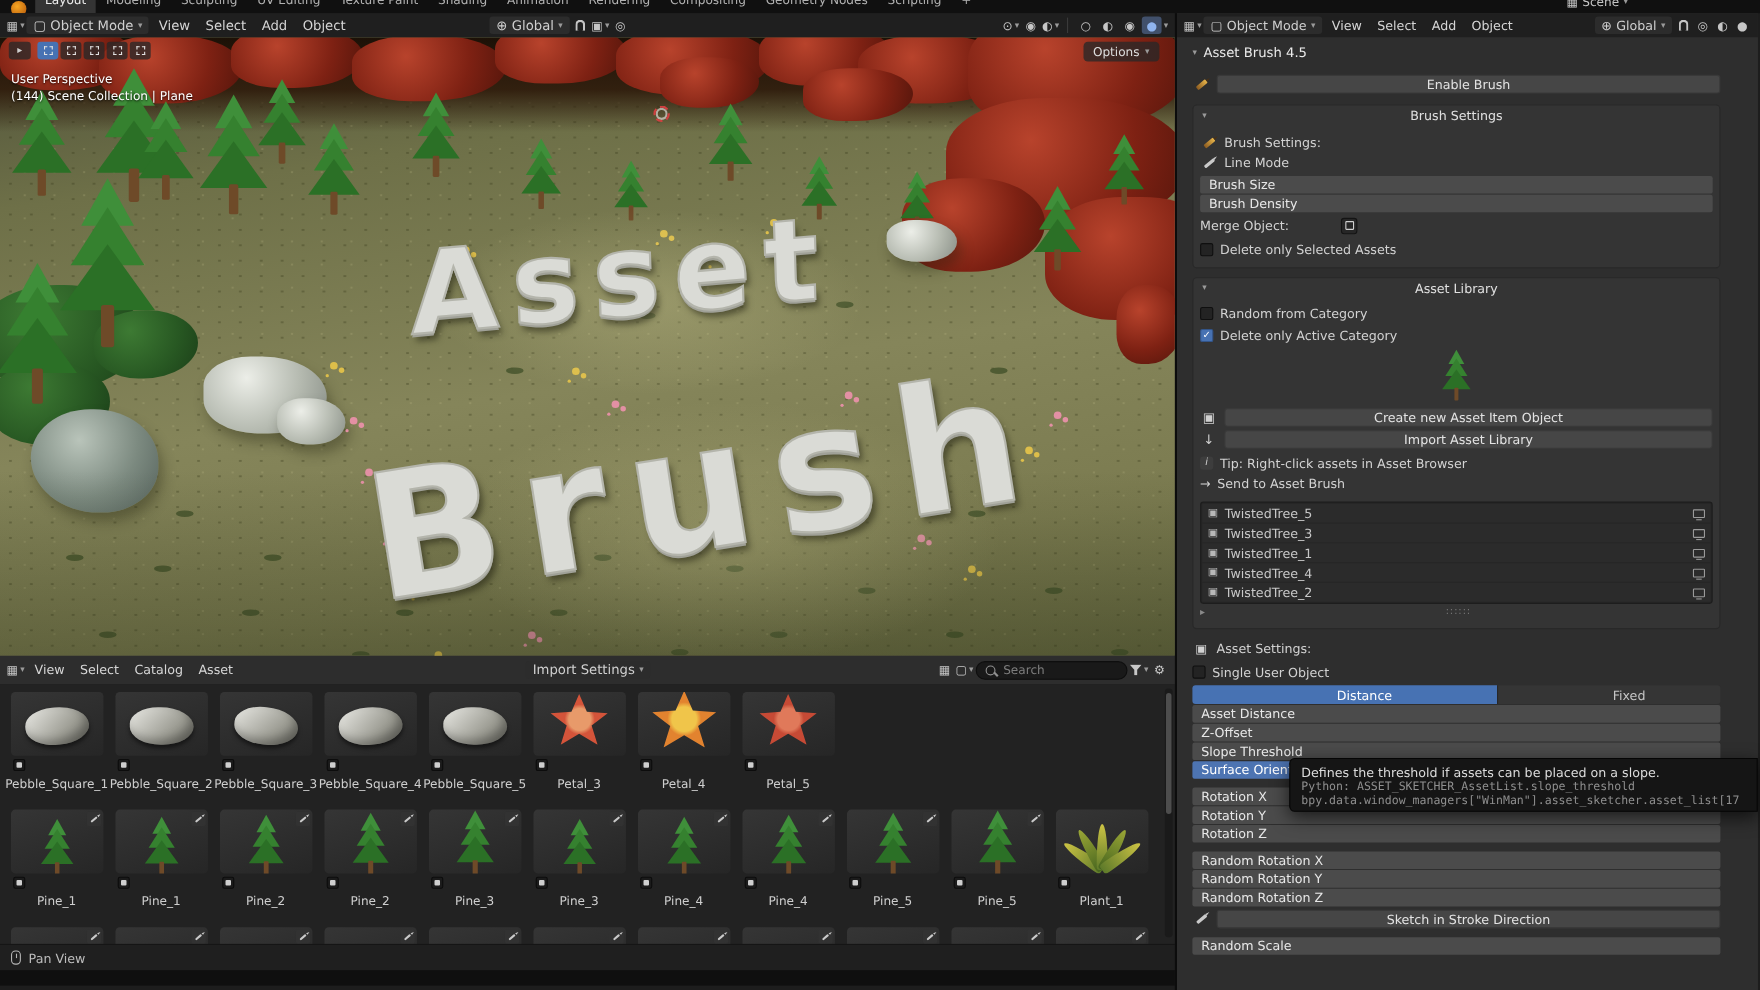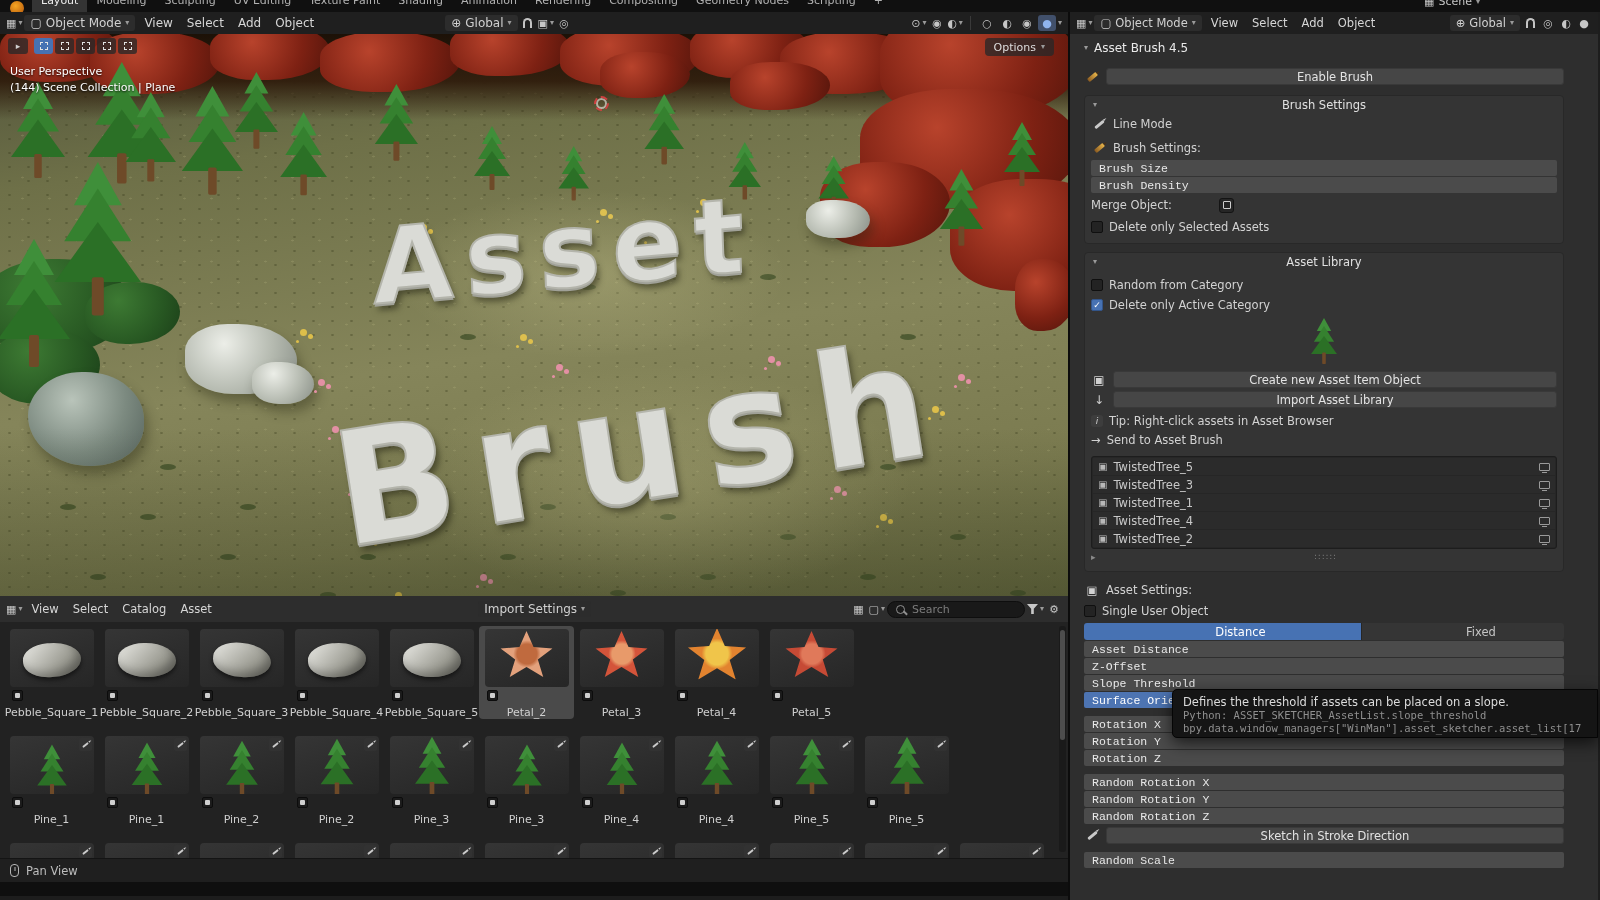--- a/index.html
+++ b/index.html
@@ -119,21 +119,21 @@
   
   #panel{position:relative;height:866px;background:#2e2e2e;padding:0 34px 0 14px;overflow:hidden;}
   .ptitle{display:flex;align-items:center;gap:6px;margin-top:6px;height:16px;color:#eaeaea;font-size:12px;}
   .icrow{display:flex;align-items:center;gap:6px;}
   .iccell{width:16px;display:flex;justify-content:center;flex:none;}
   .btn{flex:1;height:17px;background:#464646;border:1px solid #393939;border-radius:3px;display:flex;align-items:center;justify-content:center;color:#e3e3e3;font-size:11.5px;}
   .box{background:#343434;border:1px solid #282828;border-radius:4px;padding:0 6px 8px;}
   .box-h{height:18px;display:flex;align-items:center;justify-content:center;position:relative;color:#e0e0e0;font-size:11.5px;}
   .box-h .chev{position:absolute;left:2px;}
   .flatrow{display:flex;align-items:center;gap:6px;height:16px;font-size:11.5px;color:#d2d2d2;}
-  .slider{height:16px;background:#4b4b4b;border-radius:2px;display:flex;align-items:center;padding:0 8px;color:#e8e8e8;font-size:11.5px;font-family:Liberation Mono, monospace;}
+  .slider{height:16px;background:#4b4b4b;border-radius:2px;display:flex;align-items:center;padding:0 8px;color:#e8e8e8;font-size:11.5px;}
   .stack .slider + .slider, .stack > * + *{margin-top:1px;}
   .slider.blue{background:#4d74b2;color:#fff;}
   .chk{width:12px;height:12px;border-radius:2px;background:#232323;border:1px solid #0f0f0f;display:flex;align-items:center;justify-content:center;font-size:9px;color:#fff;flex:none;}
   .chk.on{background:#4772b3;border-color:#33558a;}
   .chk-btn{width:15px;height:15px;background:#262626;border:1px solid #141414;border-radius:3px;display:flex;align-items:center;justify-content:center;flex:none;}
   .chk-btn::after{content:"";width:6px;height:6px;border:1px solid #cfcfcf;border-radius:1px;}
   .preview{height:48px;display:flex;align-items:center;justify-content:center;}
   .preview .pine{position:relative;transform:scale(.72);transform-origin:center;}
   #tree-list{background:#262626;border:1px solid #1d1d1d;border-radius:3px;padding:1px;}
   .list-row{height:17px;display:flex;align-items:center;gap:6px;background:#2b2b2b;padding:0 5px;color:#c8c8c8;font-size:11.5px;}
@@ -512,27 +512,20 @@
               <div class="tile-check"></div>
               <div class="tile-label">Pebble_Square_4</div>
             </div>
             <div class="tile">
               <div class="thumb">
                 <div class="pebble" style="transform: rotate(0deg);"></div>
               </div>
               <div class="tile-check"></div>
               <div class="tile-label">Pebble_Square_5</div>
             </div>
-            <div class="tile selected">
-              <div class="thumb" style="align-items: center;">
-                <div class="flower" style="background: radial-gradient(circle at 50% 46%, rgb(192, 106, 62) 0px, rgb(192, 106, 62) 26%, rgb(227, 161, 124) 36%, rgb(227, 161, 124) 100%); align-self: center;"></div>
-              </div>
-              <div class="tile-check"></div>
-              <div class="tile-label">Petal_2</div>
-            </div>
             <div class="tile">
               <div class="thumb" style="align-items: center;">
                 <div class="flower" style="background: radial-gradient(circle at 50% 46%, rgb(232, 154, 106) 0px, rgb(232, 154, 106) 26%, rgb(212, 84, 58) 36%, rgb(212, 84, 58) 100%); align-self: center;"></div>
               </div>
               <div class="tile-check"></div>
               <div class="tile-label">Petal_3</div>
             </div>
             <div class="tile">
               <div class="thumb" style="align-items: center;">
                 <div class="flower" style="background: radial-gradient(circle at 50% 46%, rgb(240, 197, 74) 0px, rgb(240, 197, 74) 26%, rgb(226, 131, 47) 36%, rgb(226, 131, 47) 100%); align-self: center; transform: scale(1.12);"></div>
@@ -691,20 +684,33 @@
                   <div class="tri t2"></div>
                   <div class="tri t3"></div>
                   <div class="trunk"></div>
                 </div>
                 <div class="edit-badge">
                   <span class="pencil"></span>
                 </div>
               </div>
               <div class="tile-check"></div>
               <div class="tile-label">Pine_5</div>
+            </div>
+            <div class="tile">
+              <div class="thumb" style="align-items: center;">
+                <div class="plantwrap">
+                  <div class="leaf" style="transform: rotate(-55deg);"></div>
+                  <div class="leaf" style="transform: rotate(-30deg); background: linear-gradient(rgb(154, 166, 54), rgb(71, 101, 31));"></div>
+                  <div class="leaf" style="transform: rotate(0deg);"></div>
+                  <div class="leaf" style="transform: rotate(30deg); background: linear-gradient(rgb(154, 166, 54), rgb(71, 101, 31));"></div>
+                  <div class="leaf" style="transform: rotate(55deg);"></div>
+                </div>
+              </div>
+              <div class="tile-check"></div>
+              <div class="tile-label">Plant_1</div>
             </div>
           </div>
         <div class="trow" id="row3">
             <div class="tile">
               <div class="thumb">
                 <div class="edit-badge">
                   <span class="pencil"></span>
                 </div>
               </div>
             </div>
@@ -841,31 +847,31 @@
           <div class="btn">
               <span>Enable Brush</span>
             </div>
         </div>
 
         <div class="box mt10">
           <div class="box-h">
             <span class="chev">▾</span>
             <span>Brush Settings</span>
           </div>
+          <div class="flatrow mt8">
+            <span class="iccell">
+                <span class="brushic"></span>
+              </span>
+            <span>Brush Settings:</span>
+          </div>
           <div class="flatrow mt2">
             <span class="iccell">
                 <span class="pencil"></span>
               </span>
             <span>Line Mode</span>
-          </div>
-          <div class="flatrow mt8">
-            <span class="iccell">
-                <span class="brushic"></span>
-              </span>
-            <span>Brush Settings:</span>
           </div>
           <div class="stack mt4" id="stack-brush">
               <div class="slider">
                 <span>Brush Size</span>
               </div>
               <div class="slider">
                 <span>Brush Density</span>
               </div>
             </div>
           <div class="flatrow mt4">

